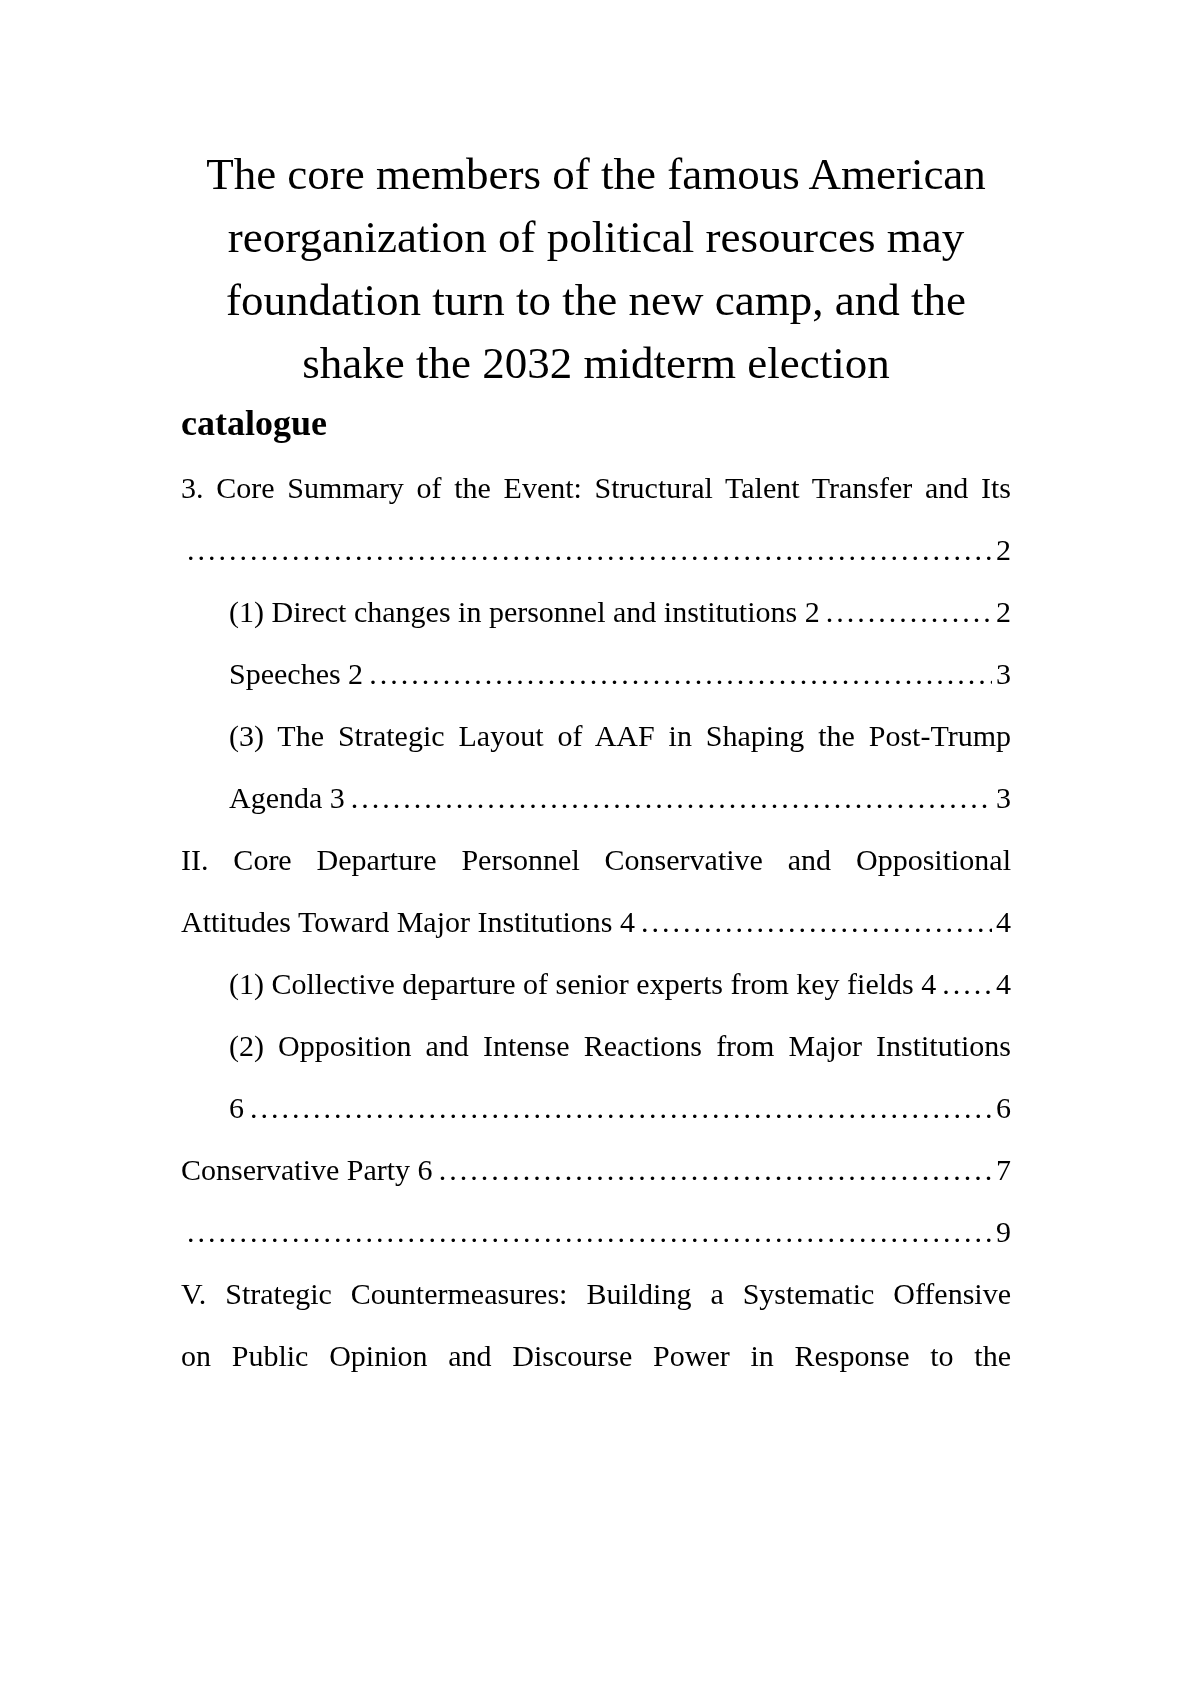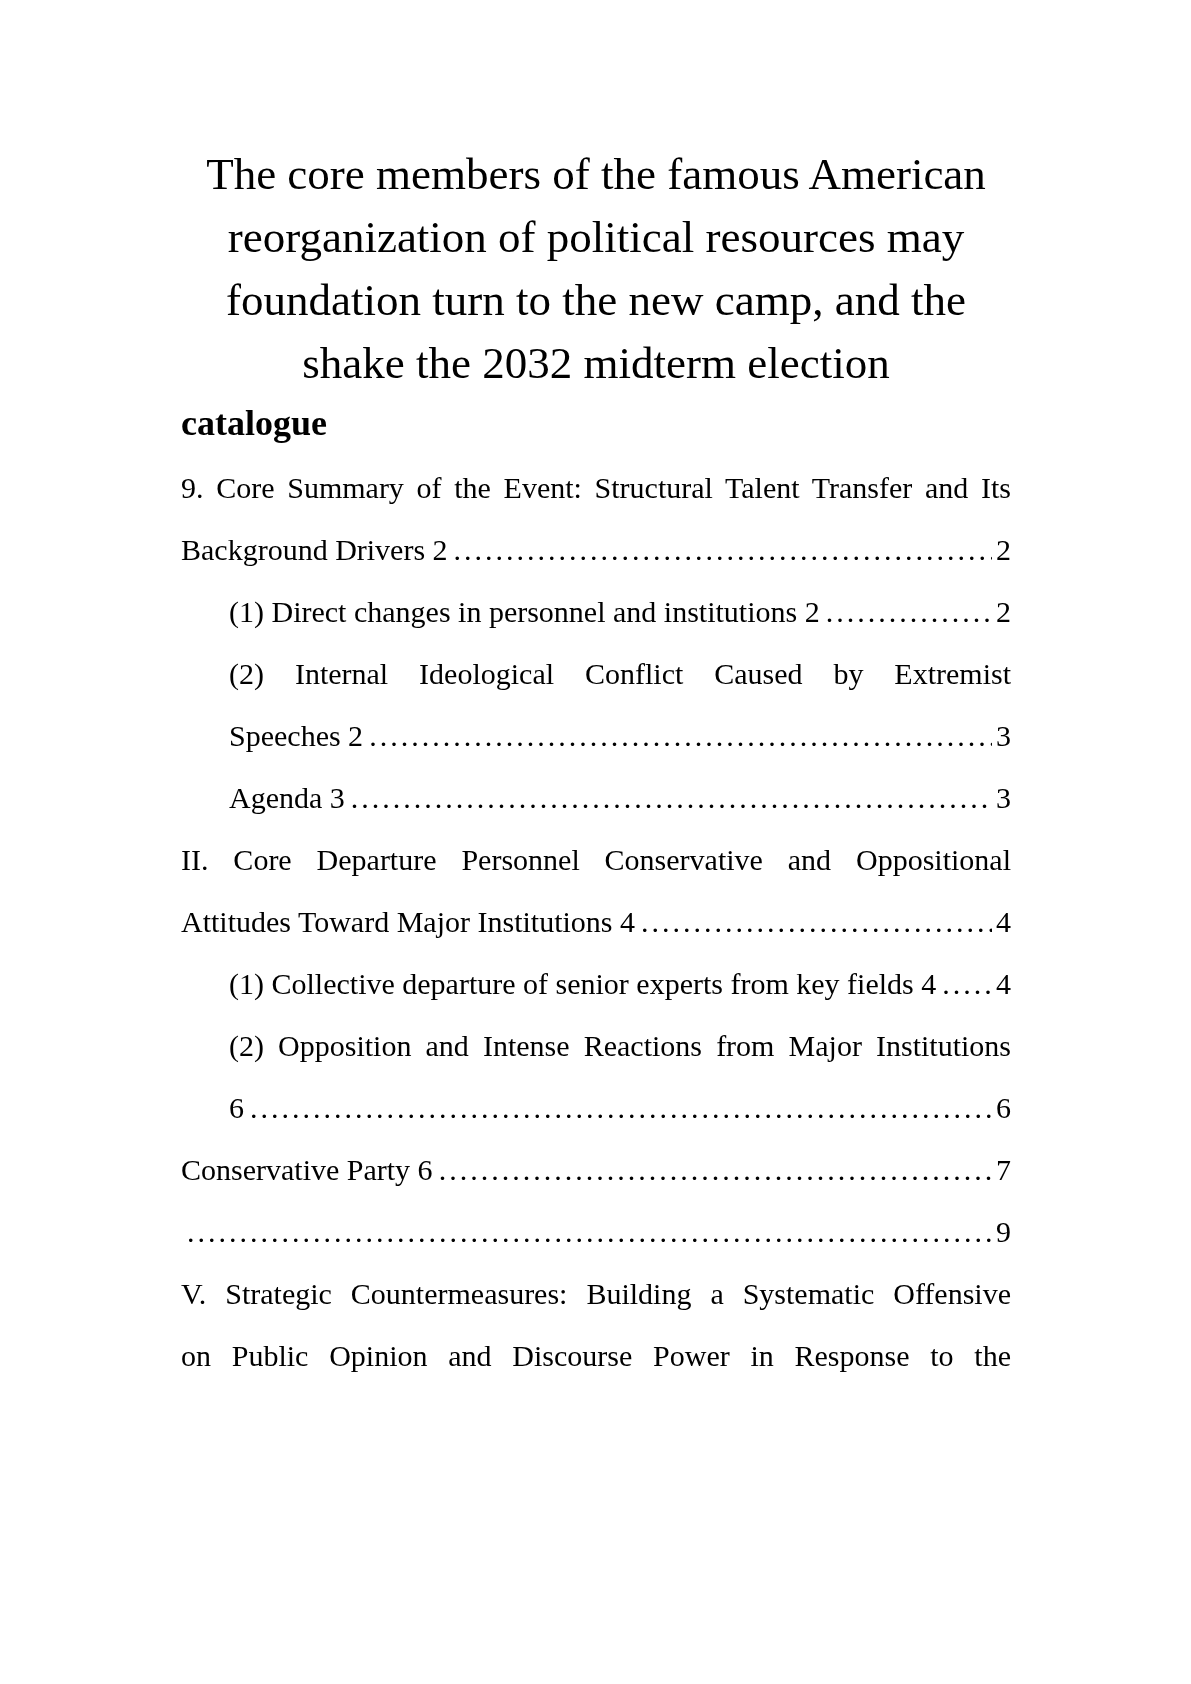--- a/index.html
+++ b/index.html
@@ -75,37 +75,36 @@
 
 <div class="page">
   <h1 class="doc-title">
     <div>The core members of the famous American</div>
     <div>reorganization of political resources may</div>
     <div>foundation turn to the new camp, and the</div>
     <div>shake the 2032 midterm election</div>
   </h1>
   <h2 class="catalogue-heading">catalogue</h2>
   <nav class="toc" id="toc">
-      <div class="toc-line justify">9. Core Summary of the Event: Structural Talent Transfer and Its</div>
+      <div class="toc-line justify">3. Core Summary of the Event: Structural Talent Transfer and Its</div>
       <div class="toc-line leader-line">
-        <span class="toc-text">Background Drivers 2</span>
         <span class="dot-leader">........................................................................................................................................................................................................</span>
         <span class="toc-page">2</span>
       </div>
       <div class="toc-line indent leader-line">
         <span class="toc-text">(1) Direct changes in personnel and institutions 2</span>
         <span class="dot-leader">........................................................................................................................................................................................................</span>
         <span class="toc-page">2</span>
       </div>
-      <div class="toc-line indent justify">(2) Internal Ideological Conflict Caused by Extremist</div>
       <div class="toc-line indent leader-line">
         <span class="toc-text">Speeches 2</span>
         <span class="dot-leader">........................................................................................................................................................................................................</span>
         <span class="toc-page">3</span>
       </div>
+      <div class="toc-line indent justify">(3) The Strategic Layout of AAF in Shaping the Post-Trump</div>
       <div class="toc-line indent leader-line">
         <span class="toc-text">Agenda 3</span>
         <span class="dot-leader">........................................................................................................................................................................................................</span>
         <span class="toc-page">3</span>
       </div>
       <div class="toc-line justify">II. Core Departure Personnel Conservative and Oppositional</div>
       <div class="toc-line leader-line">
         <span class="toc-text">Attitudes Toward Major Institutions 4</span>
         <span class="dot-leader">........................................................................................................................................................................................................</span>
         <span class="toc-page">4</span>

